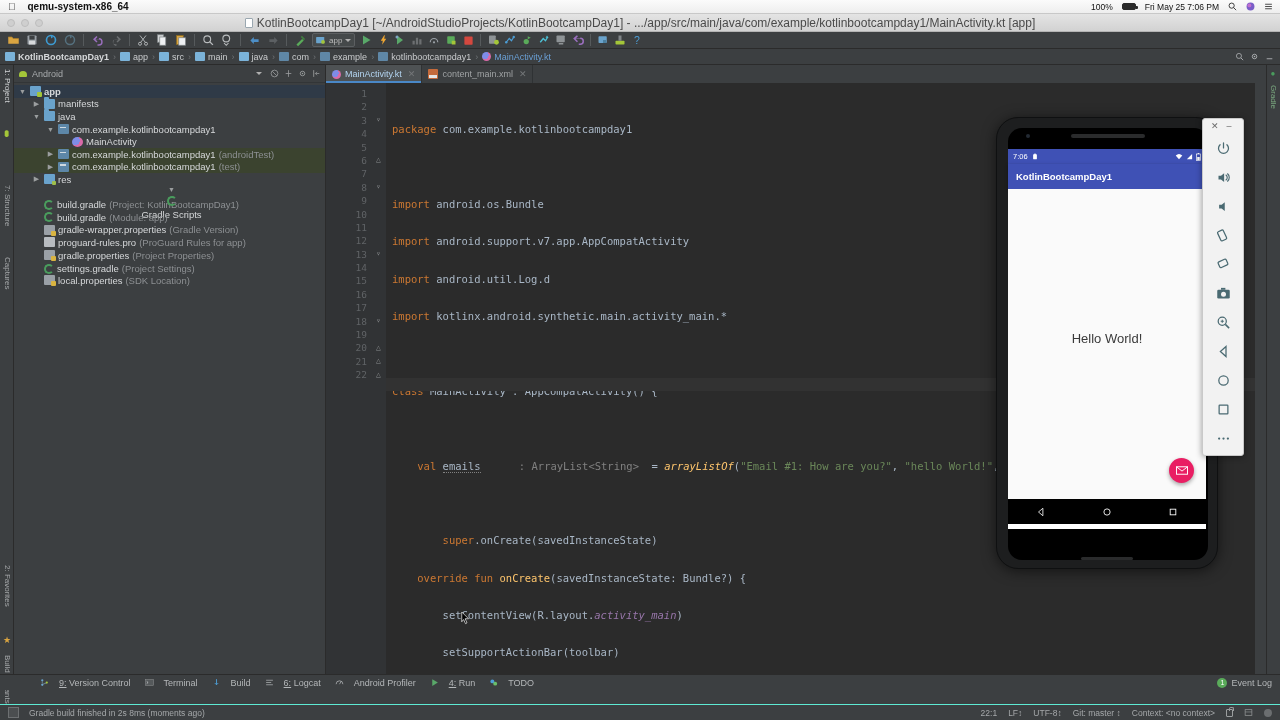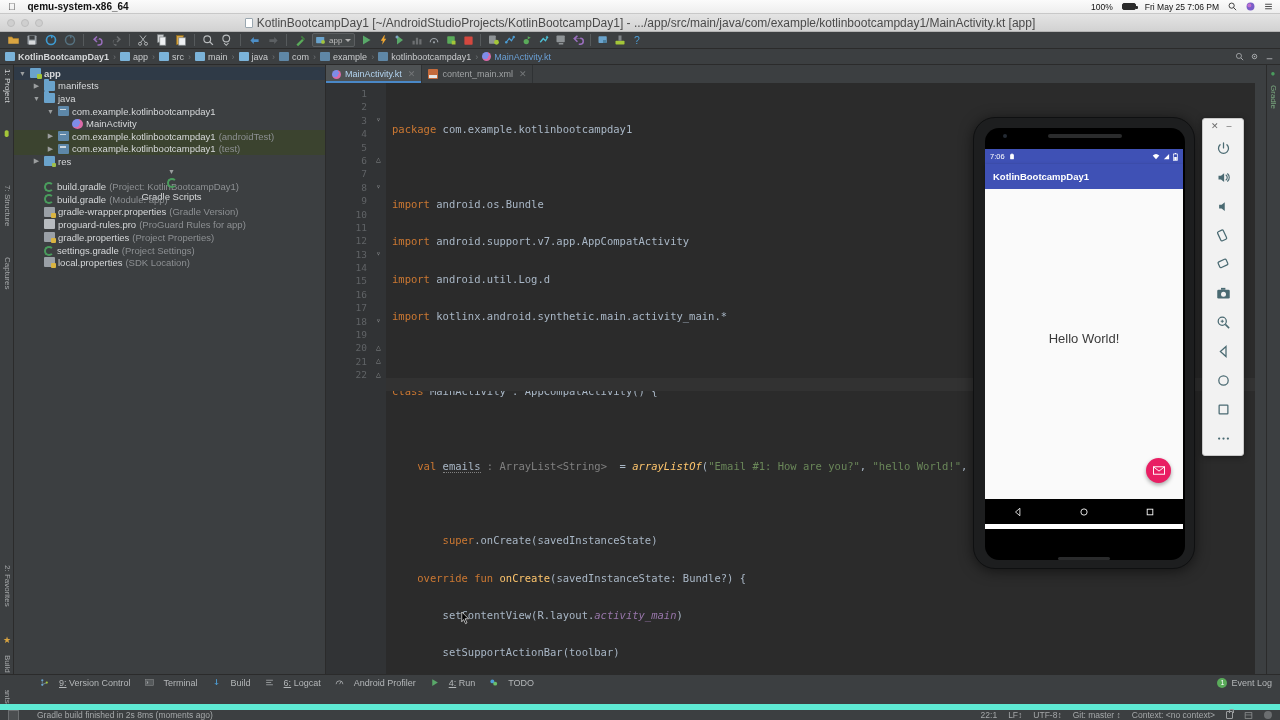--- a/index.html
+++ b/index.html
@@ -194,32 +194,32 @@
   }
   .codecol {
     flex: 1; padding-top: 4px; position: relative; color: #a9b7c6; overflow: hidden;
     white-space: pre; padding-left: 6px;
   }
   .cline { height: 13.4px; line-height: 13.4px; }
   .kw { color: #cc7832; }
   .str { color: #6a8759; }
   .fn { color: #ffc66d; }
   .fni { color: #ffc66d; font-style: italic; }
-  .hint { color: #808080; }
+  .hint { color: #808080; margin-left: 32px; }
   .typ { color: #a9b7c6; }
   .sq { border-bottom: 1px dotted #808080; }
   .purple-i { color: #9876aa; font-style: italic; }
   .caret-line {
     position: absolute; left: 46px; right: 0; height: 13.4px; background: #323232;
   }
   .editor-scroll-mark { position: absolute; right: 0; top: 0; width: 11px; bottom: 0; background: #3c3f41; }
 
   
   .emu {
-    position: absolute; left: 973px; top: 117px; width: 222px; height: 452px;
+    position: absolute; left: 996px; top: 117px; width: 222px; height: 452px;
     background: #1d1e1f; border-radius: 22px;
     box-shadow: 0 2px 14px rgba(0,0,0,0.55);
     border: 1px solid #0f1011;
   }
   .emu-bezel {
     position: absolute; left: 11px; top: 10px; width: 200px; height: 432px;
     background: #000; border-radius: 14px; overflow: hidden;
   }
   .emu-notch {
     position: absolute; left: 50%; transform: translateX(-50%); top: 6px;
@@ -279,23 +279,23 @@
   .bb-item u { text-decoration: underline; }
   .bb-right { margin-left: auto; display: flex; align-items: center; gap: 4px; margin-right: 8px; }
   .evt-badge {
     width: 10px; height: 10px; border-radius: 50%; background: #5aab5a; color: #fff;
     font-size: 7px; display: flex; align-items: center; justify-content: center;
   }
 
   
   .statusbar {
     position: absolute; left: 0; bottom: 0; width: 1280px; height: 16px;
-    background: #3c3f41; border-top: 6px solid #5eead4;
+    background: #3c3f41; border-top: 1px solid #5eead4;
     display: flex; align-items: center; padding: 0 8px;
-    font-size: 8.5px; color: #a5a8aa; gap: 12px; margin-top: 28px;
+    font-size: 8.5px; color: #a5a8aa; gap: 4px; margin-top: 28px;
   }
   .sb-msg { margin-left: 6px; color: #a5a8aa; }
   .sb-progress-box { width: 11px; height: 11px; border: 1px solid #6d7072; background: #4b4e50; }
   .sb-right { margin-left: auto; display: flex; align-items: center; gap: 11px; }
   .lockico { width: 7px; height: 8px; border: 1px solid #9b9e9f; border-radius: 1px; position: relative; }
   .lockico:before { content:""; position:absolute; left:1.5px; top:-3px; width:3px; height:3px; border:1px solid #9b9e9f; border-bottom:none; border-radius:2px 2px 0 0;}
 
   
   .cursor {
     position: absolute; left: 461px; top: 611px; width: 9px; height: 14px;
@@ -633,20 +633,43 @@
   <div class="rightstrip">
     <div class="vtab-r" style="top:4px;height:14px">
         <span style="color:#4a9c5d;font-size:8px">●</span>
       </div>
     <div class="vtab-r" style="top:20px;height:40px;color:#7aa87f">
         <span>Gradle</span>
       </div>
   </div>
 
   <div class="project-panel">
+    <div class="pp-header">
+      <span class="android-ico"></span>
+      <span class="title">Android</span>
+      <span class="caret caret-d"></span>
+      <div class="pp-actions">
+        <svg width="9" height="9" viewBox="0 0 16 16">
+            <circle cx="8" cy="8" r="6" fill="none" stroke="#9b9e9f" stroke-width="1.4"></circle>
+            <line x1="4" y1="4" x2="12" y2="12" stroke="#9b9e9f" stroke-width="1.4"></line>
+          </svg>
+        <svg width="9" height="9" viewBox="0 0 16 16">
+            <line x1="8" y1="2" x2="8" y2="14" stroke="#9b9e9f" stroke-width="1.4"></line>
+            <line x1="3" y1="8" x2="13" y2="8" stroke="#9b9e9f" stroke-width="1.4"></line>
+          </svg>
+        <svg width="9" height="9" viewBox="0 0 16 16">
+            <circle cx="8" cy="8" r="4" fill="none" stroke="#9b9e9f" stroke-width="1.6"></circle>
+            <circle cx="8" cy="8" r="1.3" fill="#9b9e9f"></circle>
+          </svg>
+        <svg width="9" height="9" viewBox="0 0 16 16">
+            <line x1="3" y1="2" x2="3" y2="14" stroke="#9b9e9f" stroke-width="1.5"></line>
+            <path d="M13 8H6m3-3l-3 3 3 3" fill="none" stroke="#9b9e9f" stroke-width="1.3"></path>
+          </svg>
+      </div>
+    </div>
     <div class="tree" id="tree">
         <div class="trow sel bold" style="padding-left: 4px;">
           <span class="arrow">▼</span>
           <span class="ic appmod"></span>
           <span class="lbl">app</span>
         </div>
         <div class="trow" style="padding-left: 18px;">
           <span class="arrow">▶</span>
           <span class="ic folder"></span>
           <span class="lbl">manifests</span>

